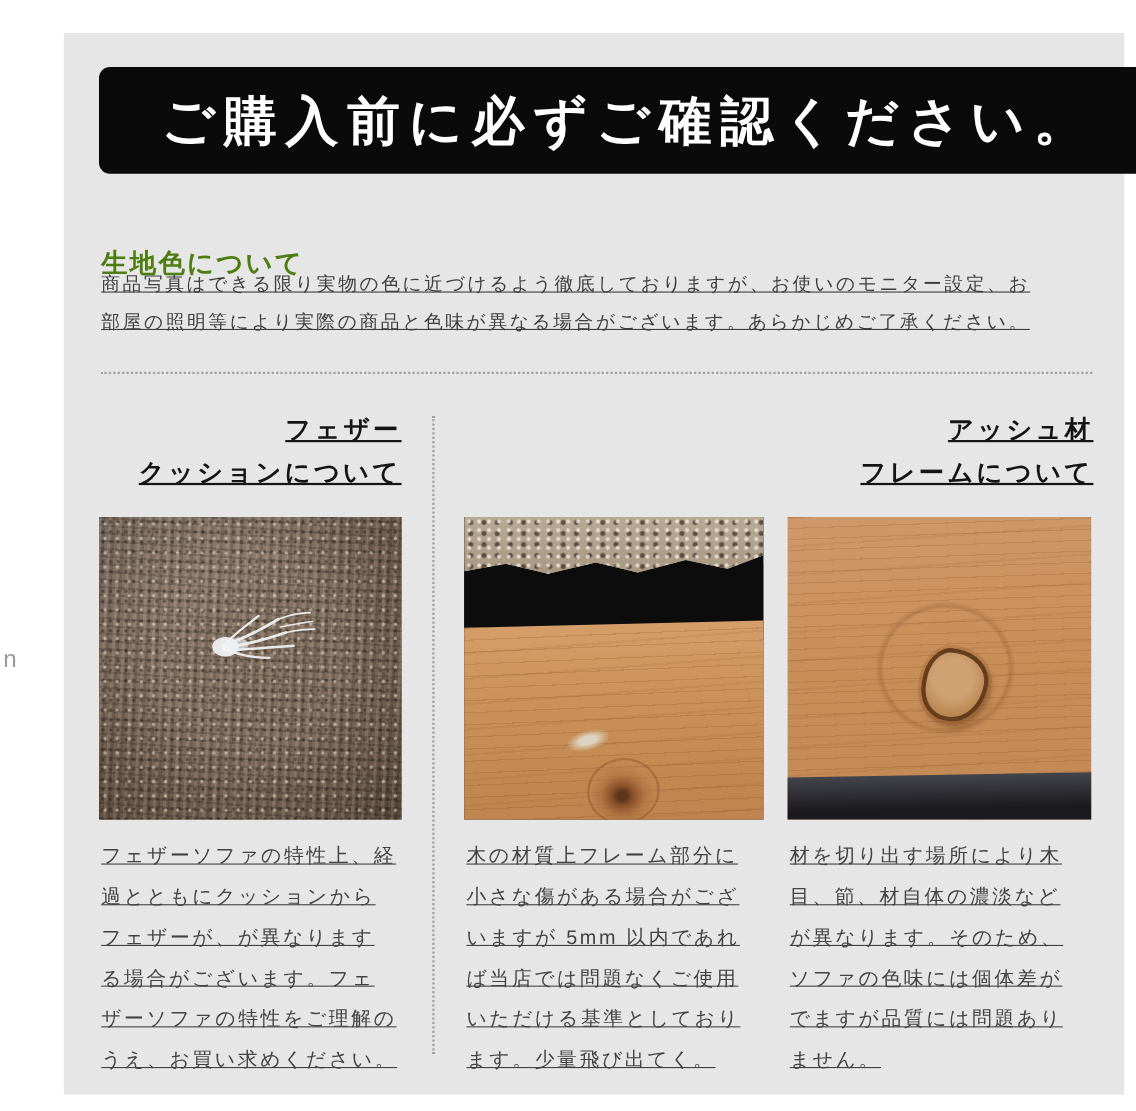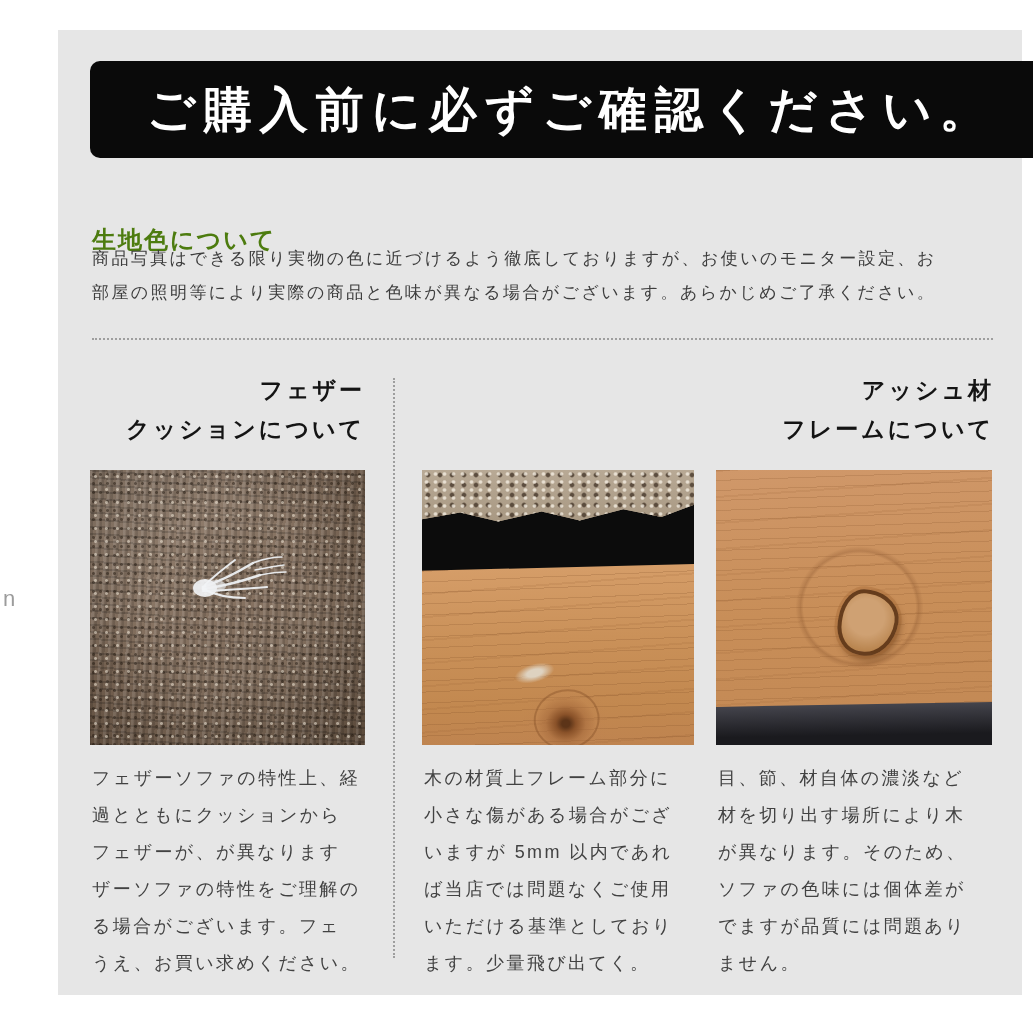--- a/index.html
+++ b/index.html
@@ -17,21 +17,21 @@
   }
 
   .heading{
     position:absolute;left:92px;top:197px;font-size:24px;font-weight:700;
     letter-spacing:2px;color:#4d7c0f;line-height:30px;margin-top:28px;
   }
   .intro{
     position:absolute;left:92px;top:242px;width:912px;font-size:17px;line-height:34px;
     letter-spacing:2.4px;color:#3d3d3d;margin:0;
   }
-  .ln{display:block;}
+  .ln{display:block;text-decoration:underline;}
 
   .hr-dotted{
     position:absolute;left:92px;top:338px;width:901px;height:0;
     border-top:2px dotted #9e9e9e;
   }
   .v-dotted{
     position:absolute;left:393px;top:378px;width:0;height:580px;
     border-left:2px dotted #9e9e9e;
   }
 
@@ -183,34 +183,34 @@
 
 <div class="photo photo-wood-b">
   <div class="knot-hole"></div>
   <div class="base-dark"></div>
 </div>
 
 <p class="note n1">
   <span class="ln">フェザーソファの特性上、経</span>
   <span class="ln">過とともにクッションから</span>
   <span class="ln">フェザーが、が異なります</span>
+  <span class="ln">る場合がございます。フェ</span>
   <span class="ln">ザーソファの特性をご理解の</span>
-  <span class="ln">る場合がございます。フェ</span>
   <span class="ln">うえ、お買い求めください。</span>
 </p>
 
 <p class="note n2">
   <span class="ln">木の材質上フレーム部分に</span>
   <span class="ln">小さな傷がある場合がござ</span>
   <span class="ln">いますが 5mm 以内であれ</span>
   <span class="ln">ば当店では問題なくご使用</span>
   <span class="ln">いただける基準としており</span>
   <span class="ln">ます。少量飛び出てく。</span>
 </p>
 
 <p class="note n3">
+  <span class="ln">材を切り出す場所により木</span>
   <span class="ln">目、節、材自体の濃淡など</span>
-  <span class="ln">材を切り出す場所により木</span>
   <span class="ln">が異なります。そのため、</span>
   <span class="ln">ソファの色味には個体差が</span>
   <span class="ln">でますが品質には問題あり</span>
   <span class="ln">ません。</span>
 </p>
 
 </body></html>

